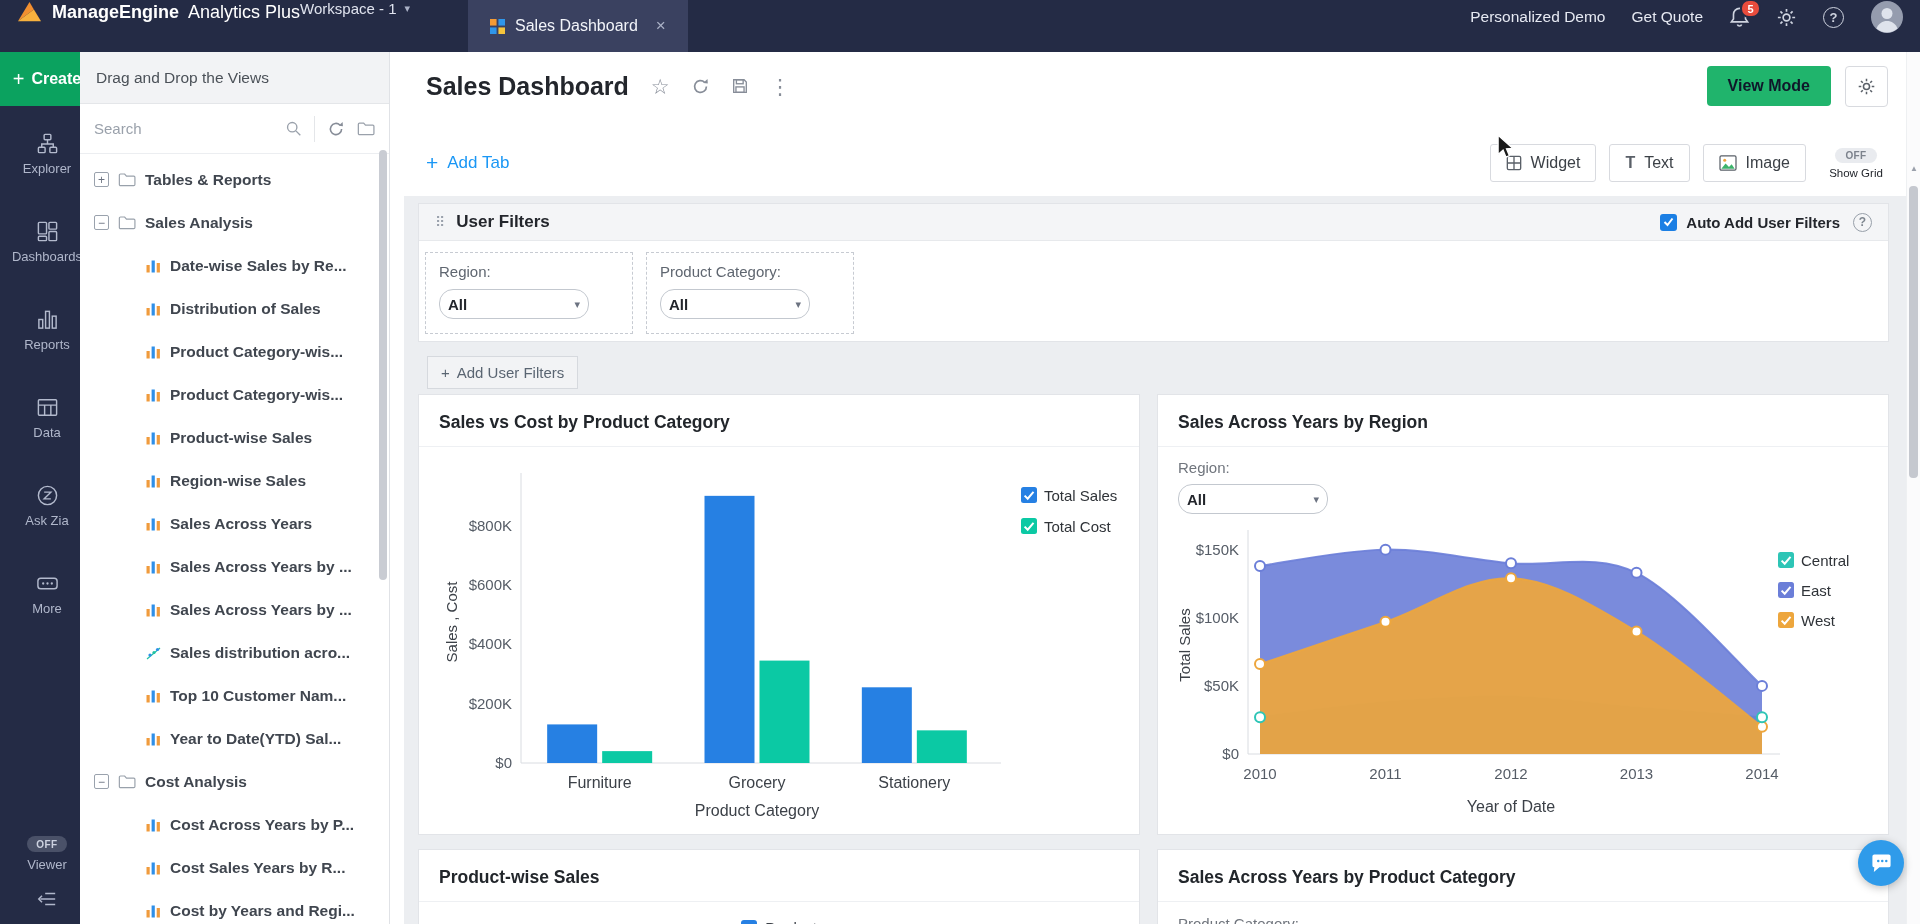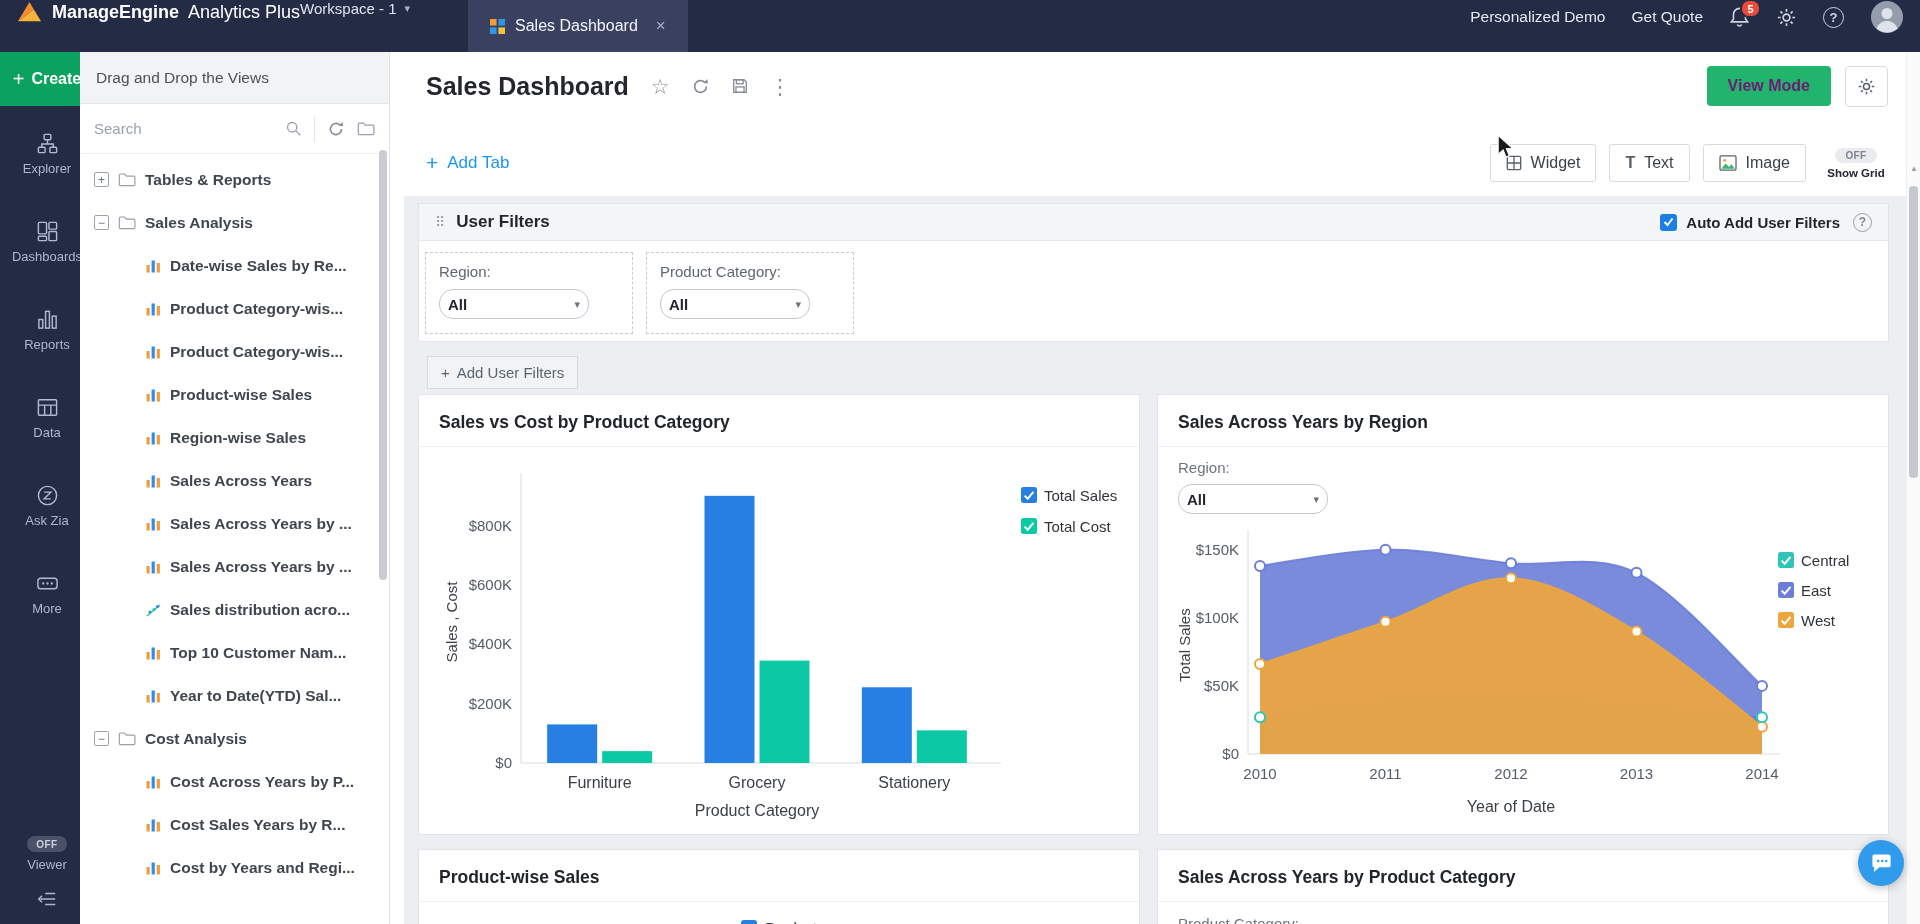--- a/index.html
+++ b/index.html
@@ -55,31 +55,31 @@
 .views-scroll{position:absolute;right:2px;top:98px;width:8px;height:430px;background:#c9ccd3;border-radius:4px;cursor:pointer}
 
 
 .main{position:absolute;top:52px;left:404px;width:1502px;height:872px;background:#fff}
 .dash-header{height:68px;display:flex;align-items:center;padding:0 10px 0 22px;background:#fff}
 .dash-title{font-size:25px;font-weight:bold;color:#23262c}
 .title-icons{display:flex;align-items:center;gap:21px;margin-left:22px;color:#878d98}
 .ti{font-size:20px;color:#878d98;cursor:pointer;display:inline-flex}
 .ti.glyph{font-size:21px;line-height:1}
 .header-right{margin-left:auto;display:flex;align-items:center;gap:14px;padding-right:8px}
-.view-mode{background:#20b46c;color:#701a75;border:none;border-radius:4px;font-size:16px;font-weight:bold;padding:11px 21px;font-family:inherit}
+.view-mode{background:#20b46c;color:#0f172a;border:none;border-radius:4px;font-size:16px;font-weight:bold;padding:11px 21px;font-family:inherit}
 .gear-btn{width:43px;height:41px;background:#fff;border:1px solid #d8dadf;border-radius:4px;display:flex;align-items:center;justify-content:center}
 .dash-toolbar{height:76px;display:flex;align-items:center;padding:10px 17px 0 22px;background:#fff}
 .add-tab{display:flex;align-items:center;gap:9px;color:#1a97f5;font-size:17px;cursor:pointer}
 .add-tab .plus{font-size:21px}
 .toolbar-right{margin-left:auto;display:flex;align-items:center;gap:13px}
 .tb-btn{display:flex;align-items:center;gap:9px;background:#fff;border:1px solid #d8dadf;border-radius:3px;padding:9px 15px;font-size:16px;color:#3c4147;font-family:inherit}
 .t-ic{font-weight:bold;font-size:16px;color:#5a6068}
 .showgrid{display:flex;flex-direction:column;align-items:center;margin-left:4px;min-width:66px;cursor:pointer}
 .sg-pill{background:#e9ebef;color:#7c828c;font-size:10px;font-weight:bold;padding:2px 10px;border-radius:8px;letter-spacing:.4px}
-.sg-label{font-size:11.5px;font-weight:bold;color:#23262c;margin-top:4px;white-space:nowrap}
+.sg-label{font-size:11.5px;font-weight:normal;color:#23262c;margin-top:4px;white-space:nowrap}
 
 
 .canvas{position:relative;height:728px;background:#eceef1;padding:7px 17px 0 14px;overflow:hidden}
 .uf{background:#fff;border:1px solid #e2e4e8}
 .uf-head{height:37px;background:#f4f5f7;border-bottom:1px solid #e7e9ec;display:flex;align-items:center;padding:0 16px}
 .drag-dots{color:#9aa1ac;font-size:14px;margin-right:11px;cursor:grab}
 .uf-title{font-size:17px;font-weight:bold;color:#23262c}
 .uf-right{margin-left:auto;display:flex;align-items:center;gap:9px}
 .chk{width:17px;height:17px;border-radius:3px;display:inline-flex;align-items:center;justify-content:center;flex:none;cursor:pointer}
 .chk.blue{background:#1b7fe4}
@@ -299,20 +299,30 @@
       </div>
       <div class="tree-row child">
         <span class="view-ic">
           <svg width="15" height="14" viewBox="0 0 15 14">
             <rect x="0.5" y="6" width="3.2" height="7.5" fill="#f09b3c"></rect>
             <rect x="5.6" y="1.5" width="3.2" height="12" fill="#2f8fe8"></rect>
             <rect x="10.7" y="4" width="3.2" height="9.5" fill="#f09b3c"></rect>
           </svg>
         </span>
         <span class="tree-label">Date-wise Sales by Re...</span>
+      </div>
+      <div class="tree-row child">
+        <span class="view-ic">
+          <svg width="15" height="14" viewBox="0 0 15 14">
+            <rect x="0.5" y="6" width="3.2" height="7.5" fill="#f09b3c"></rect>
+            <rect x="5.6" y="1.5" width="3.2" height="12" fill="#2f8fe8"></rect>
+            <rect x="10.7" y="4" width="3.2" height="9.5" fill="#f09b3c"></rect>
+          </svg>
+        </span>
+        <span class="tree-label">Distribution of Sales</span>
       </div>
       <div class="tree-row child">
         <span class="view-ic">
           <svg width="15" height="14" viewBox="0 0 15 14">
             <rect x="0.5" y="6" width="3.2" height="7.5" fill="#f09b3c"></rect>
             <rect x="5.6" y="1.5" width="3.2" height="12" fill="#2f8fe8"></rect>
             <rect x="10.7" y="4" width="3.2" height="9.5" fill="#f09b3c"></rect>
           </svg>
         </span>
         <span class="tree-label">Product Category-wis...</span>

